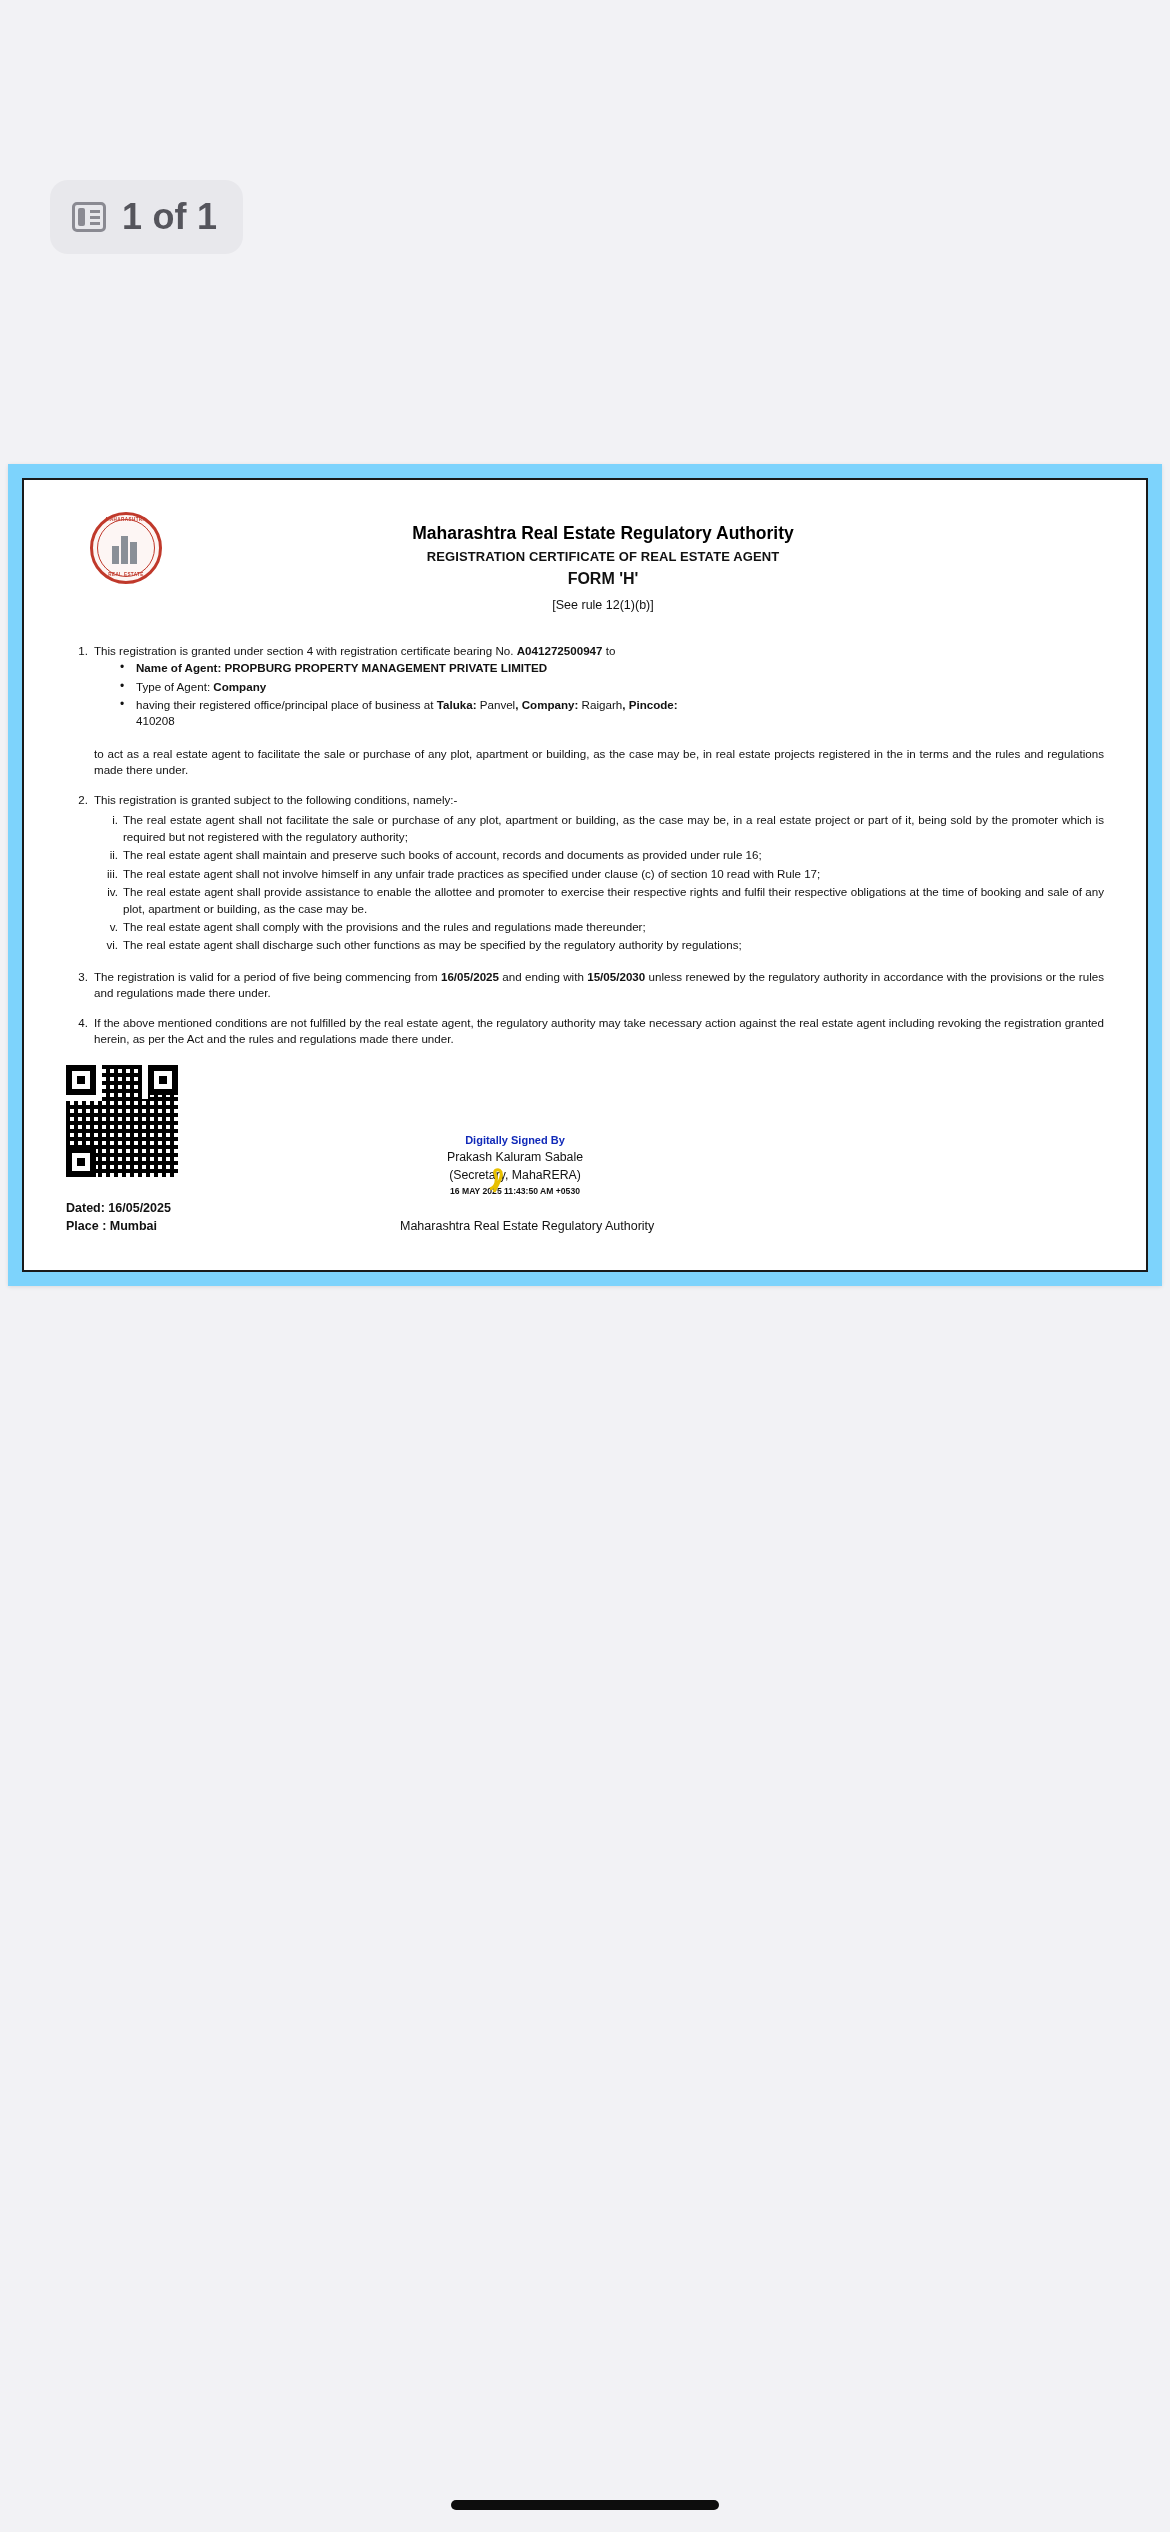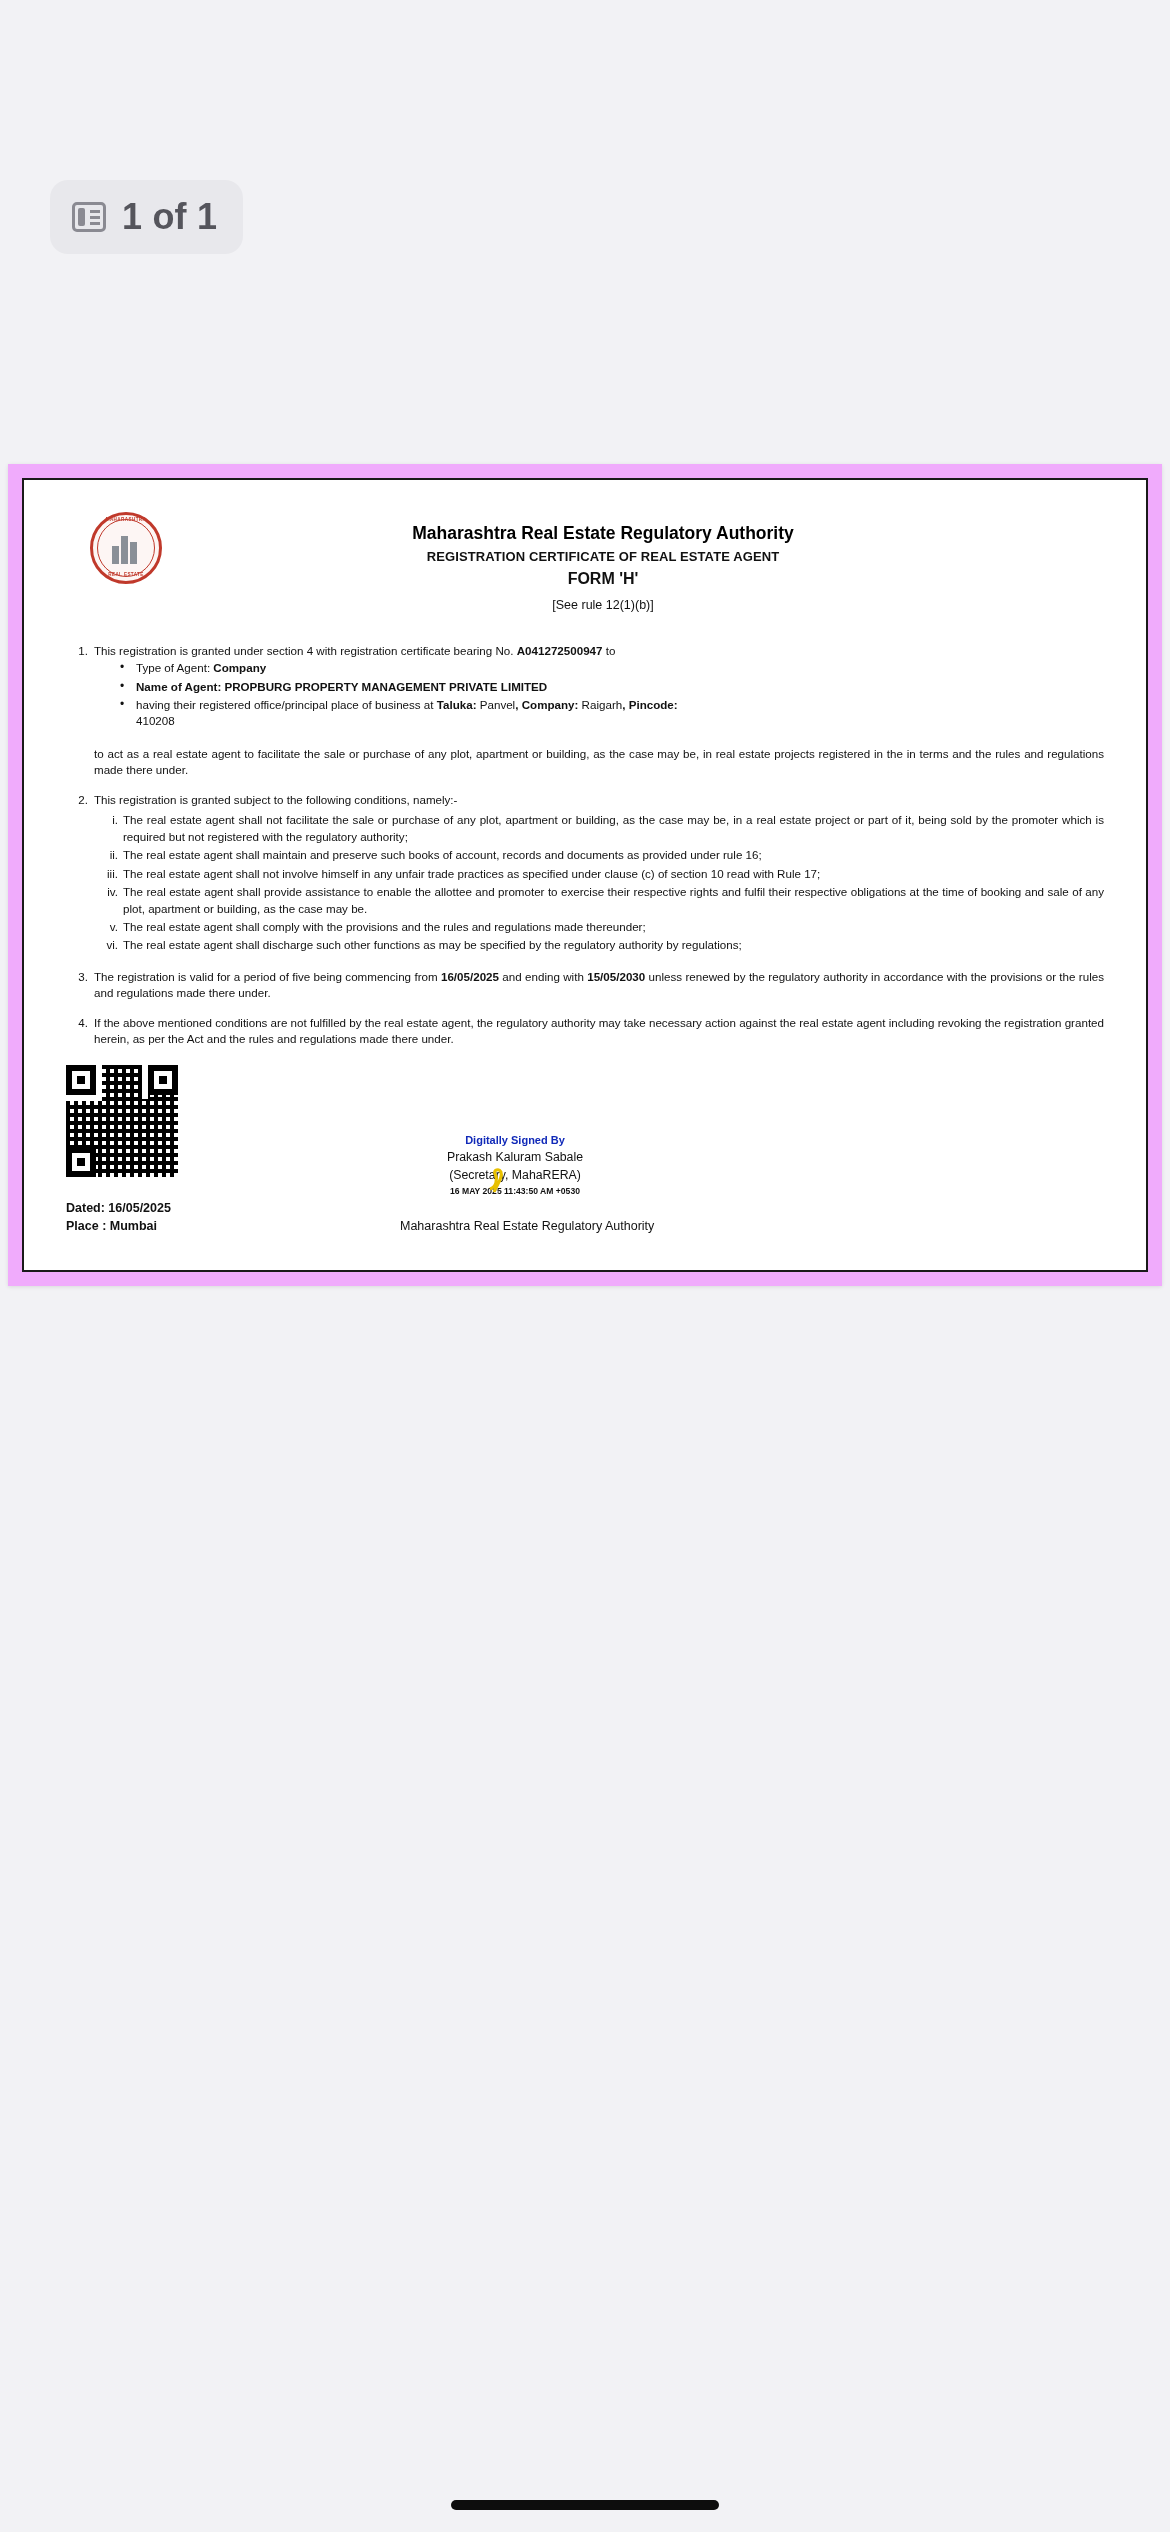--- a/index.html
+++ b/index.html
@@ -79,21 +79,21 @@
     letter-spacing: 0.2px;
   }
 
   
   .sheet-outer {
     position: absolute;
     left: 8px;
     top: 464px;
     width: 1154px;
     height: 822px;
-    background: #f0abfc;
+    background: #7dd3fc;
     box-shadow: 0 1px 4px rgba(0,0,0,0.10);
   }
   .sheet-inner {
     position: absolute;
     left: 14px;
     top: 14px;
     right: 14px;
     bottom: 14px;
     border: 2px solid #1a1a1a;
     background: #fff;
@@ -402,26 +402,26 @@
       <div class="content">
 
         <div class="num-item">
           <div class="num">1.</div>
           <div class="body">
             <span>This registration is granted under section 4 with registration certificate bearing No.</span>
             <b>A041272500947</b>
             <span>to</span>
             <ul class="bullets">
               <li>
+                <b>Name of Agent:</b>
+                <b>PROPBURG PROPERTY MANAGEMENT PRIVATE  LIMITED</b>
+              </li>
+              <li>
                 <span>Type of Agent:</span>
                 <b>Company</b>
-              </li>
-              <li>
-                <b>Name of Agent:</b>
-                <b>PROPBURG PROPERTY MANAGEMENT PRIVATE  LIMITED</b>
               </li>
               <li>
                 <span>having their registered office/principal place of business at</span>
                 <b>Taluka:</b>
                 <span>Panvel</span><b>,</b>
                 <b>Company:</b>
                 <span>Raigarh</span><b>,</b>
                 <b>Pincode:</b>
                 <br>
                 <span>410208</span>

